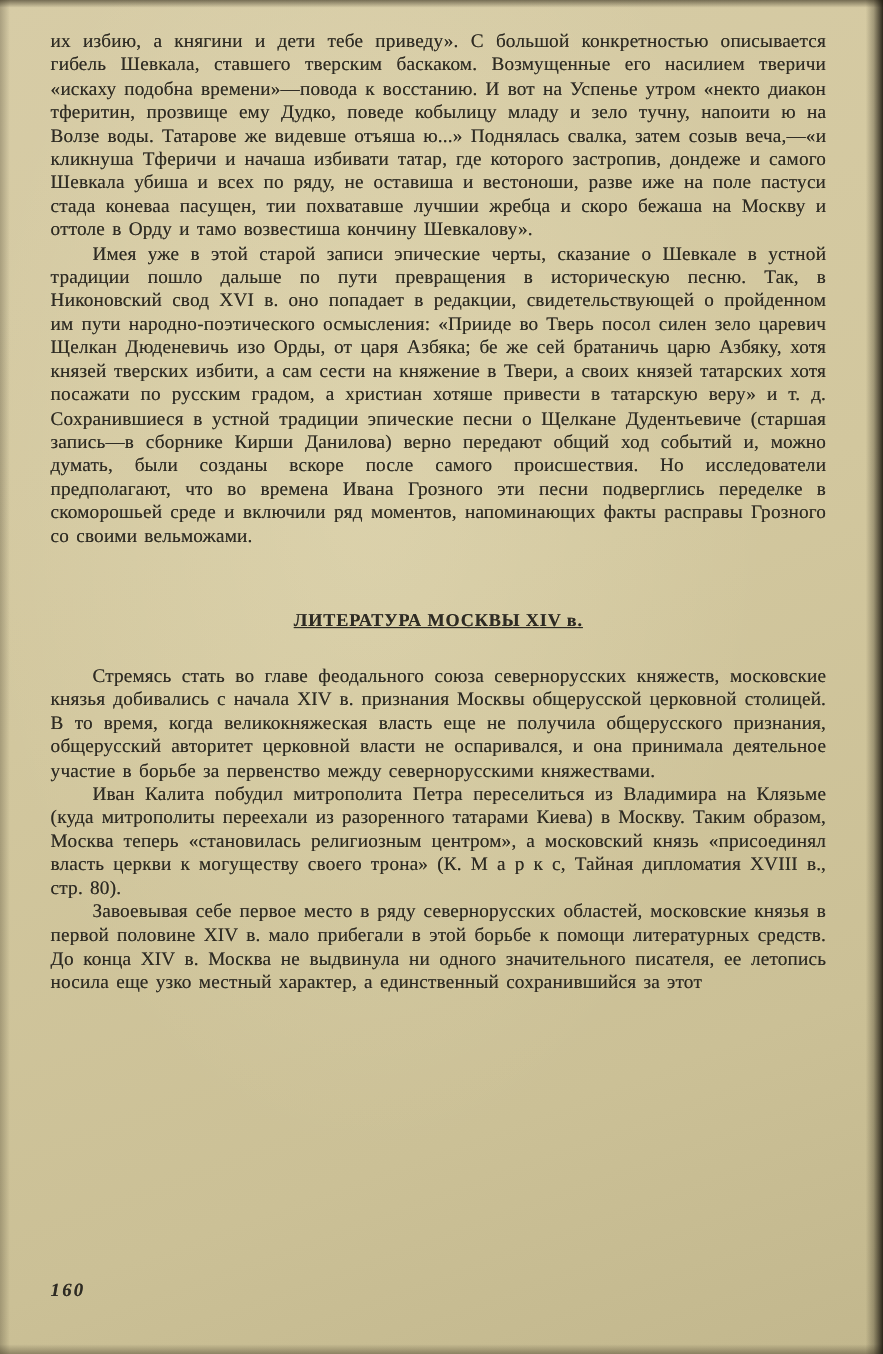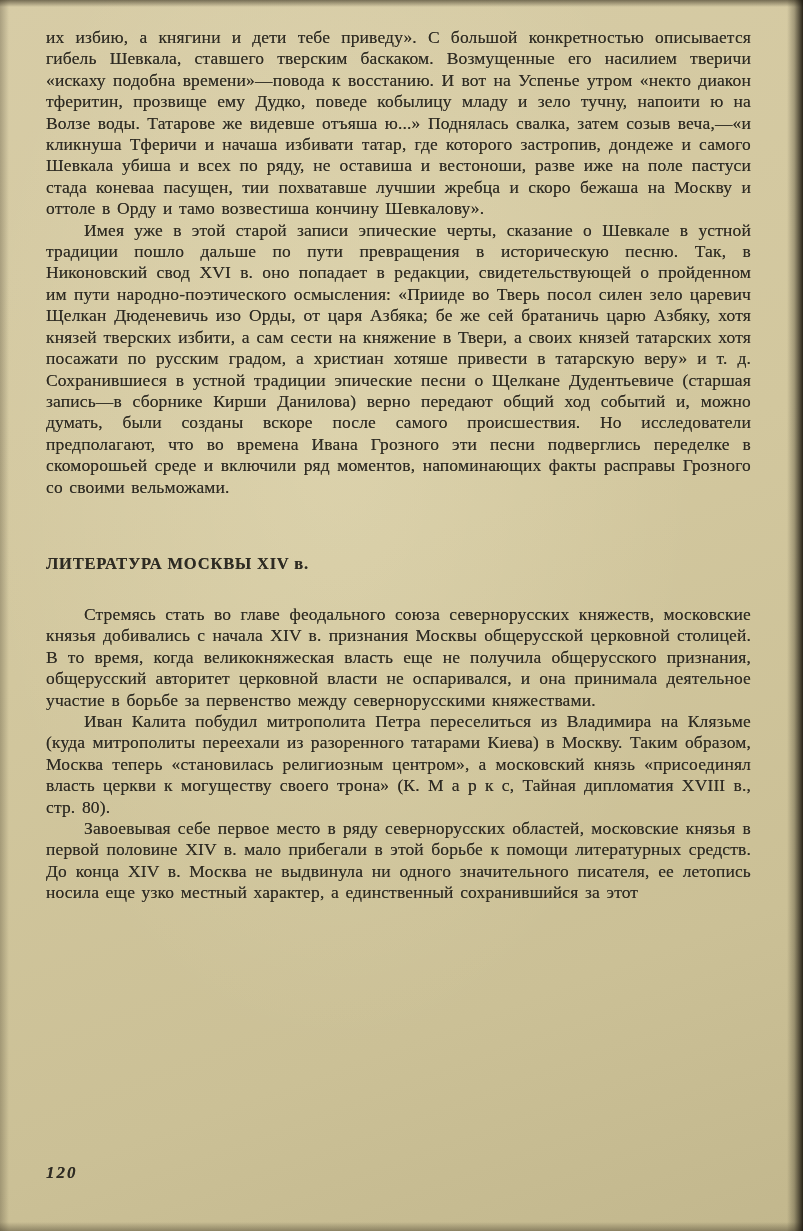--- a/index.html
+++ b/index.html
@@ -47,24 +47,26 @@
     font-size: 17.5px;
     line-height: 21.4px;
     text-align: justify;
     letter-spacing: 0.15px;
     word-spacing: 2px;
     text-shadow: 0 0 0.5px rgba(46,43,35,0.65);
   }
   p.para.indent { text-indent: 38px; font-family: Liberation Serif, serif; }
   h2.heading {
     margin: 56px 0 30px 0;
+    text-align: center;
     font-size: 16.5px;
     font-weight: bold;
     letter-spacing: 0.8px;
     text-shadow: 0 0 0.5px rgba(46,43,35,0.65);
+    text-decoration: underline;
   }
   .page-number {
     position: absolute;
     left: 46px;
     bottom: 48px;
     font-size: 17px;
     font-style: italic;
     font-weight: bold;
     letter-spacing: 2px;
     text-shadow: 0 0 0.5px rgba(46,43,35,0.65);
@@ -84,20 +86,20 @@
     <h2 class="heading">ЛИТЕРАТУРА МОСКВЫ XIV в.</h2>
 
     <p class="para indent">Стремясь стать во главе феодального союза севернорусских княжеств, московские князья добивались с начала XIV в. признания Москвы общерусской церковной столицей. В то время, когда великокняжеская власть еще не получила общерусского признания, общерусский авторитет церковной власти не оспаривался, и она принимала деятельное участие в борьбе за первенство между севернорусскими княжествами.</p>
 
     <p class="para indent">Иван Калита побудил митрополита Петра переселиться из Владимира на Клязьме (куда митрополиты переехали из разоренного татарами Киева) в Москву. Таким образом, Москва теперь «становилась религиозным центром», а московский князь «присоединял власть церкви к могуществу своего трона» (К. М а р к с, Тайная дипломатия XVIII в., стр. 80).</p>
 
     <p class="para indent">Завоевывая себе первое место в ряду севернорусских областей, московские князья в первой половине XIV в. мало прибегали в этой борьбе к помощи литературных средств. До конца XIV в. Москва не выдвинула ни одного значительного писателя, ее летопись носила еще узко местный характер, а единственный сохранившийся за этот</p>
 
   </div>
 
-  <div class="page-number">120</div>
+  <div class="page-number">160</div>
 
   <div class="edge-top"></div>
   <div class="edge-left"></div>
   <div class="edge-bottom"></div>
   <div class="edge-right"></div>
 
 </div>
 
 </body></html>

